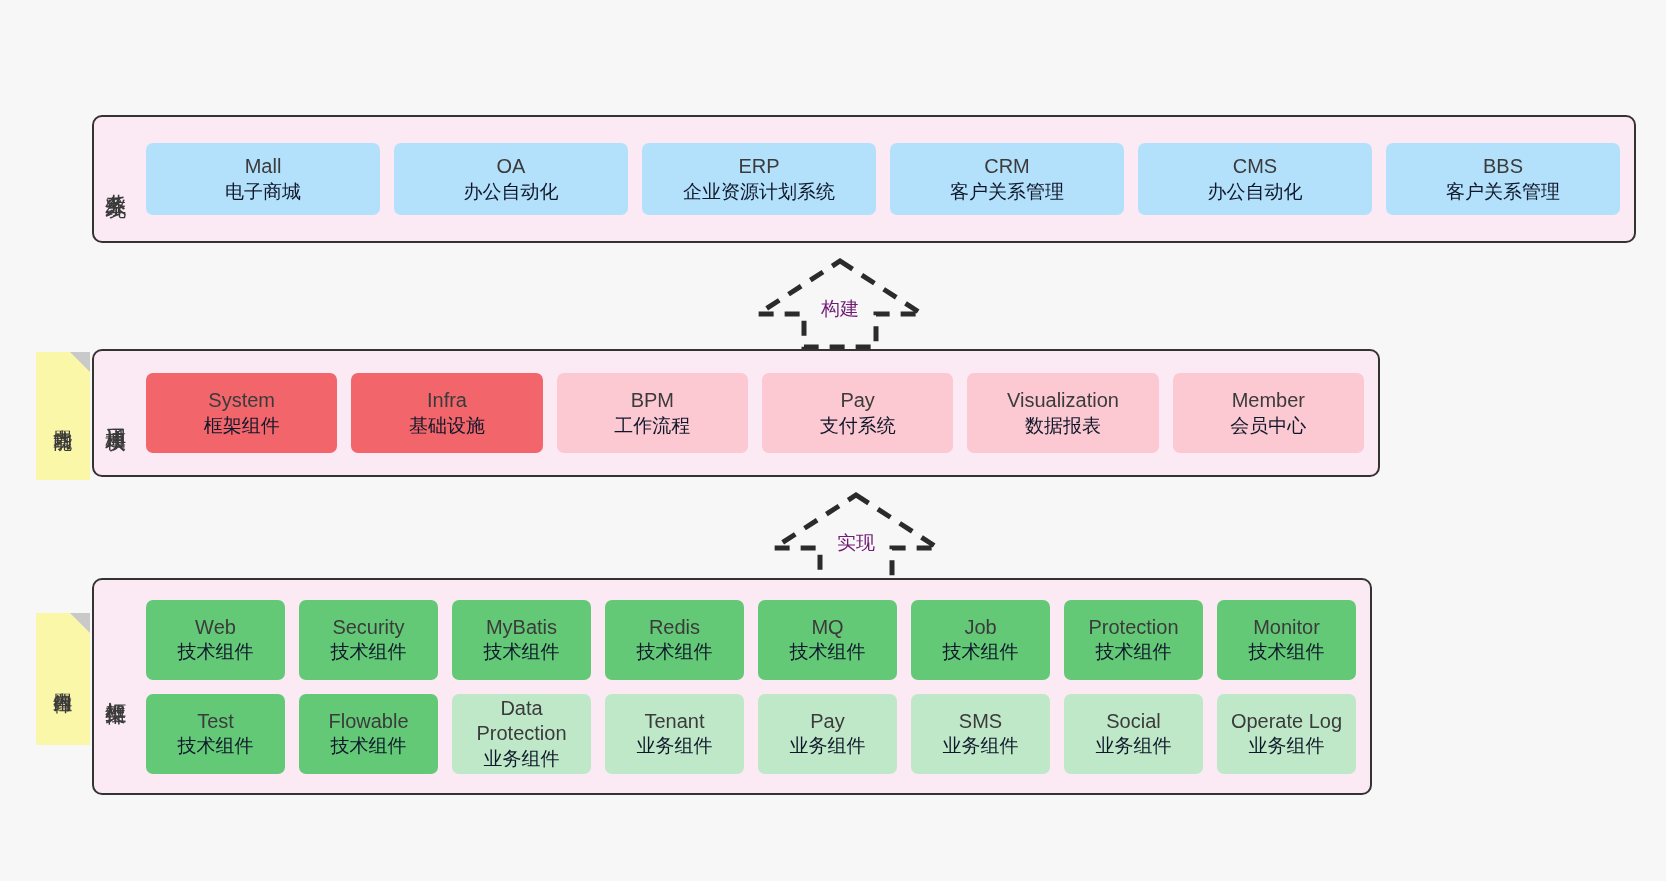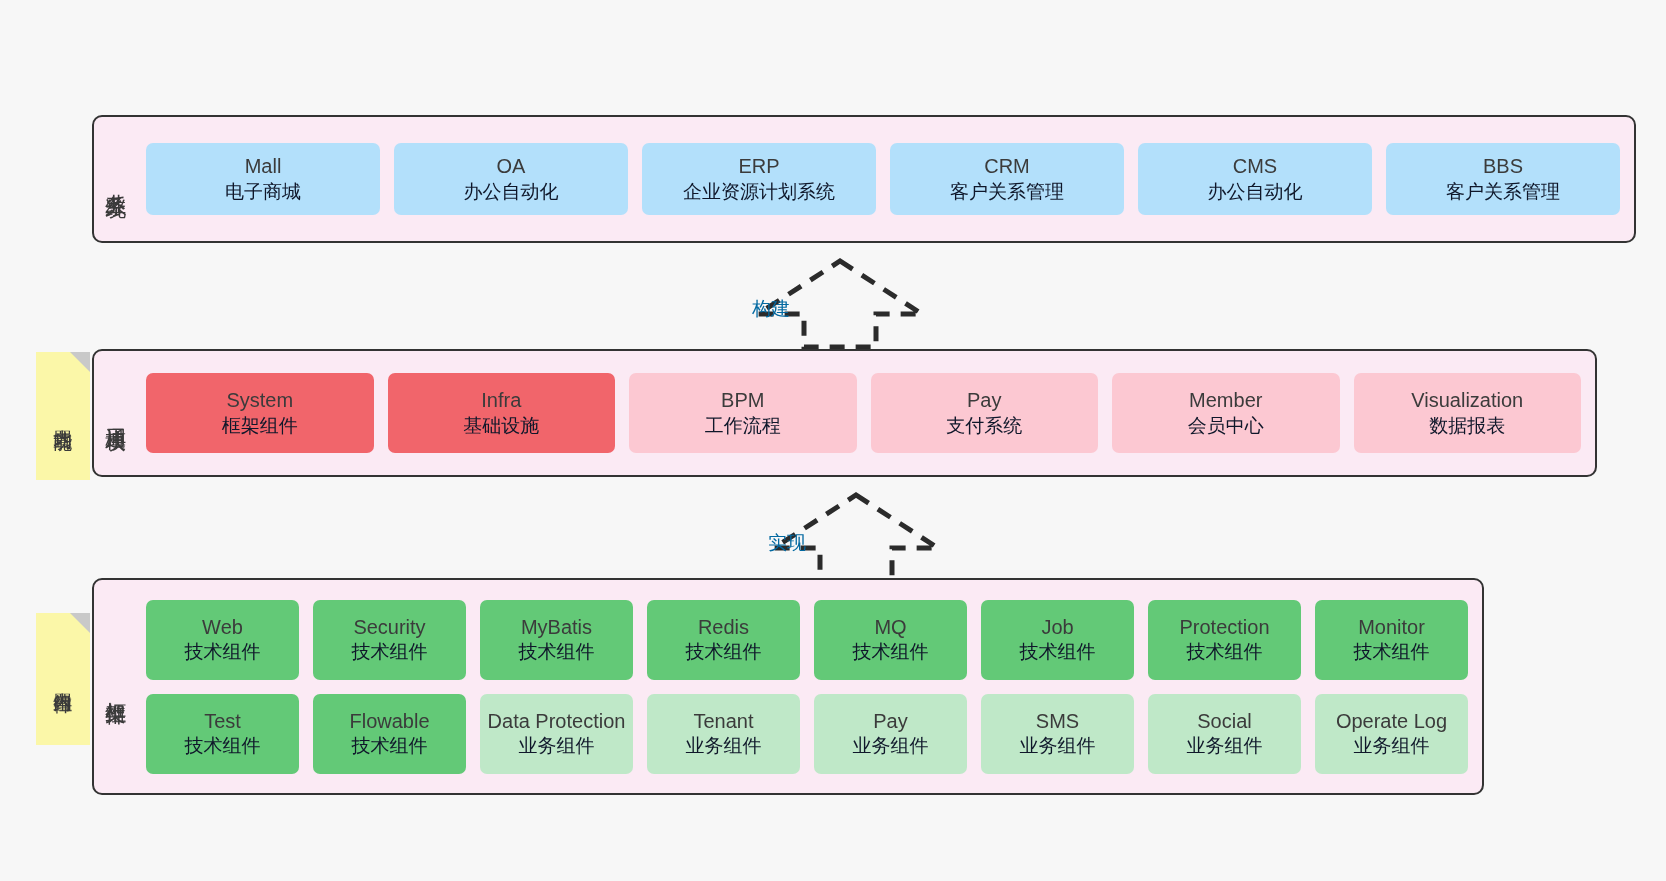--- a/index.html
+++ b/index.html
@@ -89,24 +89,24 @@
   .c-red        { background: #f1656b; }
   .c-pink       { background: #fcc8d2; }
   .c-green      { background: #63c977; }
   .c-lightgreen { background: #bfe8c8; }
 
   
   #layer-business { left: 92px;  top: 115px; width: 1544px; height: 128px; }
   #layer-business .layer-body { padding-right: 14px; }
   #layer-business .card { height: 72px; }
 
-  #layer-common   { left: 92px;  top: 349px; width: 1505px; height: 128px; }
+  #layer-common   { left: 92px;  top: 349px; width: 1288px; height: 128px; }
   #layer-common .card { height: 80px; }
 
-  #layer-framework{ left: 92px;  top: 578px; width: 1392px; height: 217px; }
+  #layer-framework{ left: 92px;  top: 578px; width: 1280px; height: 217px; }
   #layer-framework .card { height: 80px; }
   #layer-framework .layer-label { font-size: 21px; }
 
   
   .note {
     position: absolute;
     width: 54px;
     background: #fbf7a8;
     font-size: 19px;
     line-height: 1.14;
@@ -132,23 +132,23 @@
   #note-builtin-func { left: 36px; top: 352px; height: 128px; }
   #note-builtin-comp { left: 36px; top: 613px; height: 132px; }
 
   
   .arrow { position: absolute; }
   .arrow svg { display: block; overflow: visible; }
   .arrow-label {
     position: absolute;
     left: 0;
     right: 0;
-    text-align: left;
+    text-align: center;
     font-size: 19px;
-    color: #0369a1;
+    color: #701a75;
     white-space: nowrap;
   }
   #arrow-build  { left: 752px; top: 258px; width: 176px; height: 92px; }
   #arrow-build .arrow-label  { top: 38px; }
   #arrow-impl   { left: 768px; top: 492px; width: 176px; height: 92px; }
   #arrow-impl .arrow-label   { top: 38px; }
 </style>
 </head>
 <body>
 
@@ -207,26 +207,26 @@
         </div>
         <div class="card c-pink">
           <span class="t-en">BPM</span>
           <span class="t-cn">工作流程</span>
         </div>
         <div class="card c-pink">
           <span class="t-en">Pay</span>
           <span class="t-cn">支付系统</span>
         </div>
         <div class="card c-pink">
+          <span class="t-en">Visualization</span>
+          <span class="t-cn">数据报表</span>
+        </div>
+        <div class="card c-pink">
           <span class="t-en">Member</span>
           <span class="t-cn">会员中心</span>
-        </div>
-        <div class="card c-pink">
-          <span class="t-en">Visualization</span>
-          <span class="t-cn">数据报表</span>
         </div>
       </div>
     </div>
   </div>
 
   <div class="arrow" id="arrow-impl">
     <svg width="176" height="92" viewBox="0 0 176 92" fill="none">
       <path d="M88 3 L170 56 L124 56 L124 89 L52 89 L52 56 L6 56 Z" stroke="#2b2b2b" stroke-width="5" fill="none" stroke-dasharray="15 11" stroke-linejoin="miter"></path>
     </svg>
     <div class="arrow-label">实现</div>

